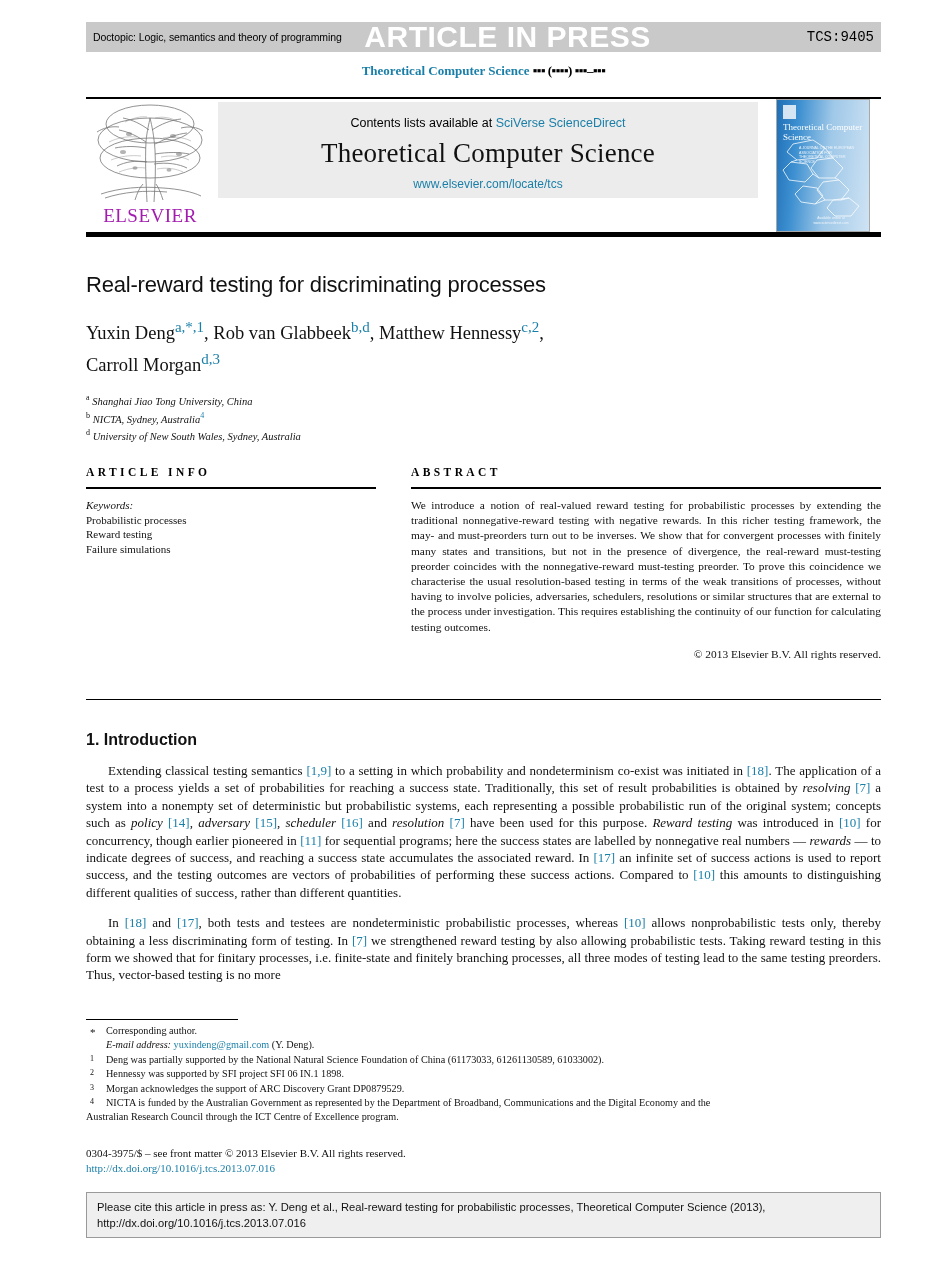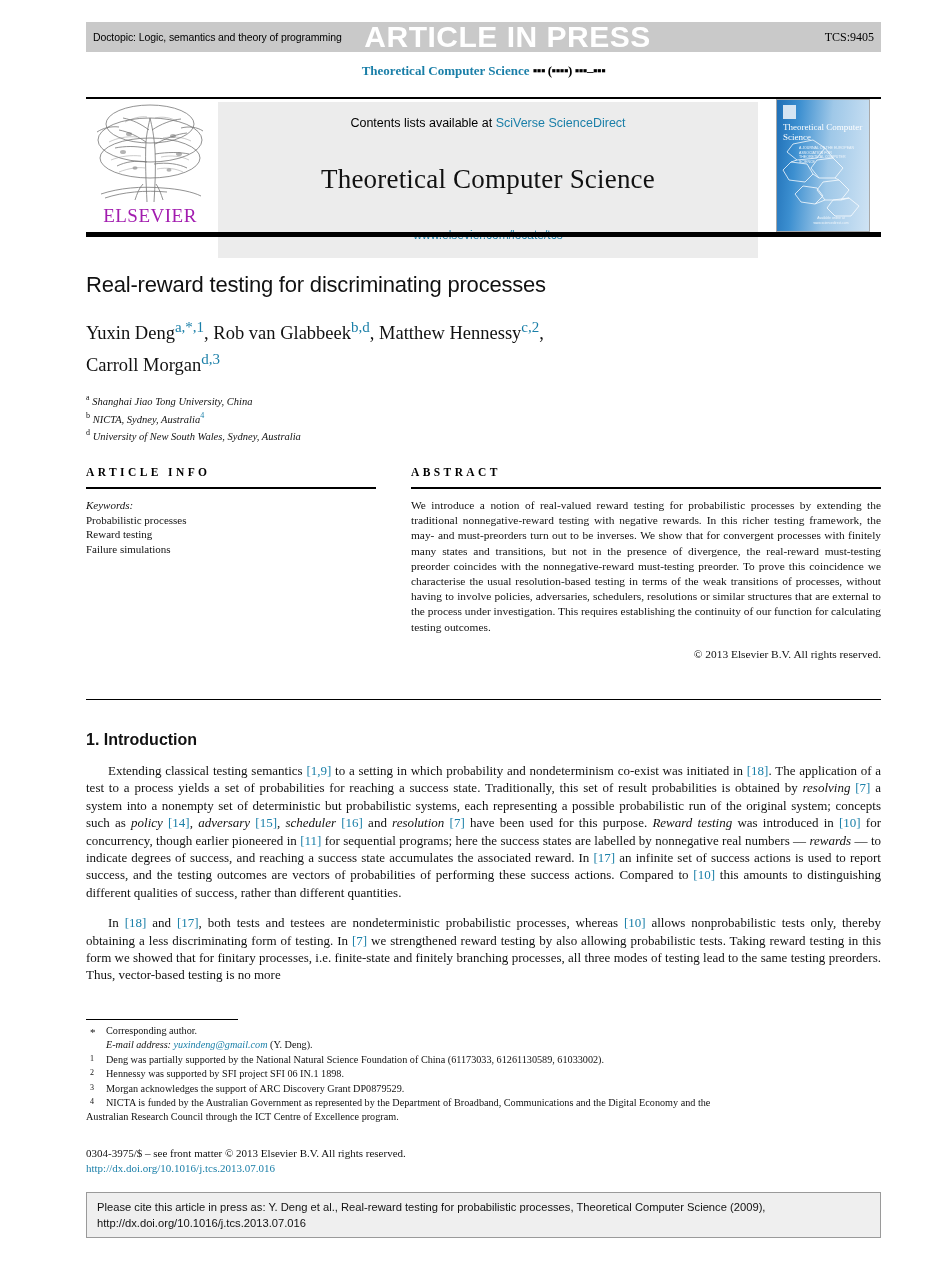--- a/index.html
+++ b/index.html
@@ -51,22 +51,22 @@
     justify-content: center;
     font-family: "Liberation Sans", sans-serif;
     font-weight: bold;
     font-size: 30px;
     color: #ffffff;
     letter-spacing: 0.5px;
     pointer-events: none;
     padding-left: 48px;
   }
   .aip-code {
-    font-family: Liberation Serif, serif;
-    font-size: 12px;
+    font-family: Liberation Mono, monospace;
+    font-size: 14px;
     color: #000;
     white-space: nowrap;
     z-index: 2;
   }
 
   
   .running-head {
     position: absolute;
     left: 70px; top: 63px;
     width: 795px;
@@ -104,21 +104,21 @@
     width: 118px;
     text-align: center;
     font-family: "Liberation Serif", serif;
     font-size: 19px;
     color: #a21caf;
     letter-spacing: 0.5px;
   }
   .contents-panel {
     position: absolute;
     left: 132px; top: 5px;
-    width: 540px; height: 156px;
+    width: 540px; height: 96px;
     background: #ececec;
     display: flex;
     flex-direction: column;
     align-items: center;
     justify-content: space-between;
     box-sizing: border-box;
     padding: 14px 0 16px 0;
     gap: 8px;
   }
   .contents-line {
@@ -286,21 +286,21 @@
     color: #111;
   }
   .fn { position: relative; padding-left: 20px; }
   .fn .mark {
     position: absolute; left: 4px; top: -1px;
     font-size: 8px;
   }
   .fn .mark.star { top: 1px; font-size: 11px; }
   .fn-email { padding-left: 20px; }
   .fn-email .em-lab { font-style: italic; }
-  .fn-email a { color: #1a7fa8; text-decoration: none; font-style: italic; }
+  .fn-email a { color: #1a7fa8; text-decoration: none; }
   .fn-wide { padding-left: 0; }
 
   .frontmatter {
     position: absolute; left: 70px; top: 1146px; width: 795px;
     font-family: "Liberation Serif", serif;
     font-size: 11px;
     line-height: 14.5px;
     color: #111;
   }
   .frontmatter .doi { color: #1a7fa8; }
@@ -501,17 +501,17 @@
     </div>
     <div class="fn-wide">Australian Research Council through the ICT Centre of Excellence program.</div>
   </div>
 
   <div class="frontmatter">
     <div>0304-3975/$ – see front matter © 2013 Elsevier B.V. All rights reserved.</div>
     <div class="doi">http://dx.doi.org/10.1016/j.tcs.2013.07.016</div>
   </div>
 
   <div class="cite-box">
-    <div>Please cite this article in press as: Y. Deng et al., Real-reward testing for probabilistic processes, Theoretical Computer Science (2009),</div>
+    <div>Please cite this article in press as: Y. Deng et al., Real-reward testing for probabilistic processes, Theoretical Computer Science (2013),</div>
     <div>http://dx.doi.org/10.1016/j.tcs.2013.07.016</div>
   </div>
 
 </div>
 
 </body></html>

